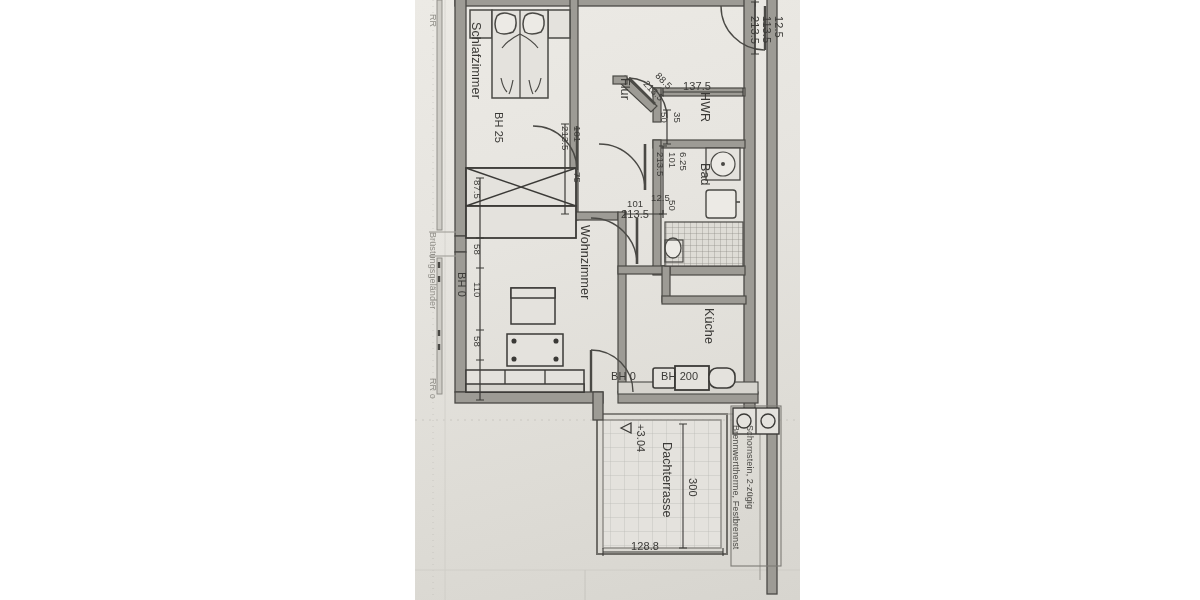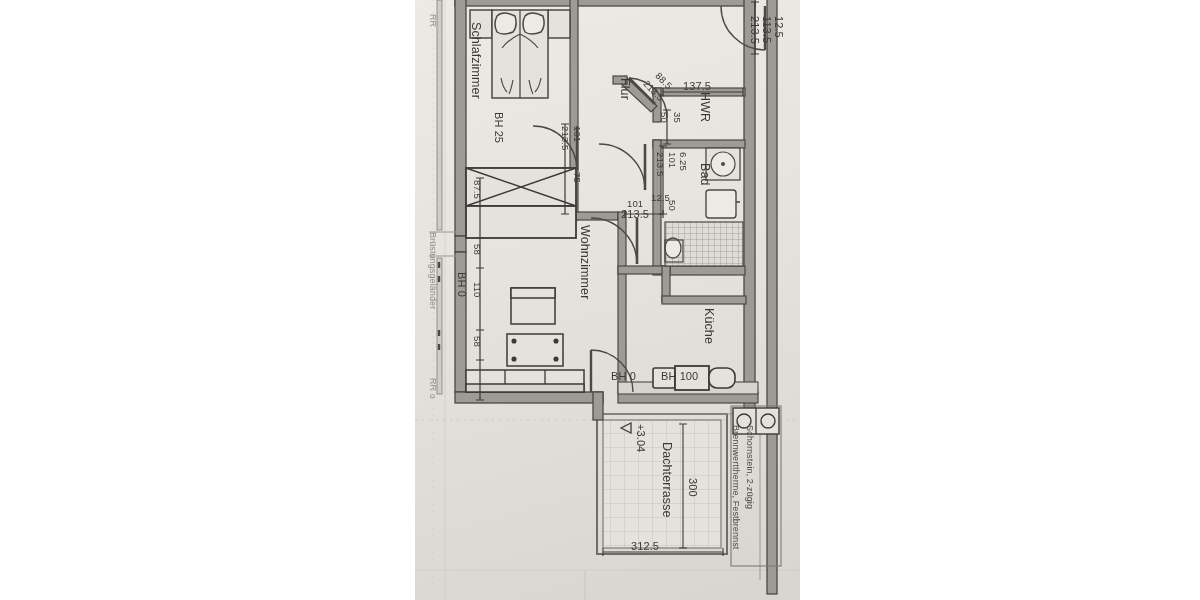--- a/index.html
+++ b/index.html
@@ -274,21 +274,21 @@
     <div class="lbl dimS" style="left:236px;top:192px;">12.5</div>
     <div class="lbl dim" style="left:206px;top:208px;">213.5</div>
 
     <div class="lbl dimS vt" style="left:57px;top:180px;">87.5</div>
     <div class="lbl dimS vt" style="left:57px;top:244px;">58</div>
     <div class="lbl dimS vt" style="left:57px;top:282px;">110</div>
     <div class="lbl dimS vt" style="left:57px;top:336px;">58</div>
     <div class="lbl dim vt" style="left:41px;top:272px;">BH 0</div>
 
     <div class="lbl dim" style="left:196px;top:370px;">BH 0</div>
-    <div class="lbl dim" style="left:246px;top:370px;">BH 100</div>
+    <div class="lbl dim" style="left:246px;top:370px;">BH 200</div>
 
     <div class="lbl dim vt" style="left:272px;top:478px;">300</div>
-    <div class="lbl dim" style="left:216px;top:540px;">312.5</div>
+    <div class="lbl dim" style="left:216px;top:540px;">128.8</div>
   </div>
 
   <div id="lmask"></div>
   <div id="rmask"></div>
 </div>
 
 </body></html>

